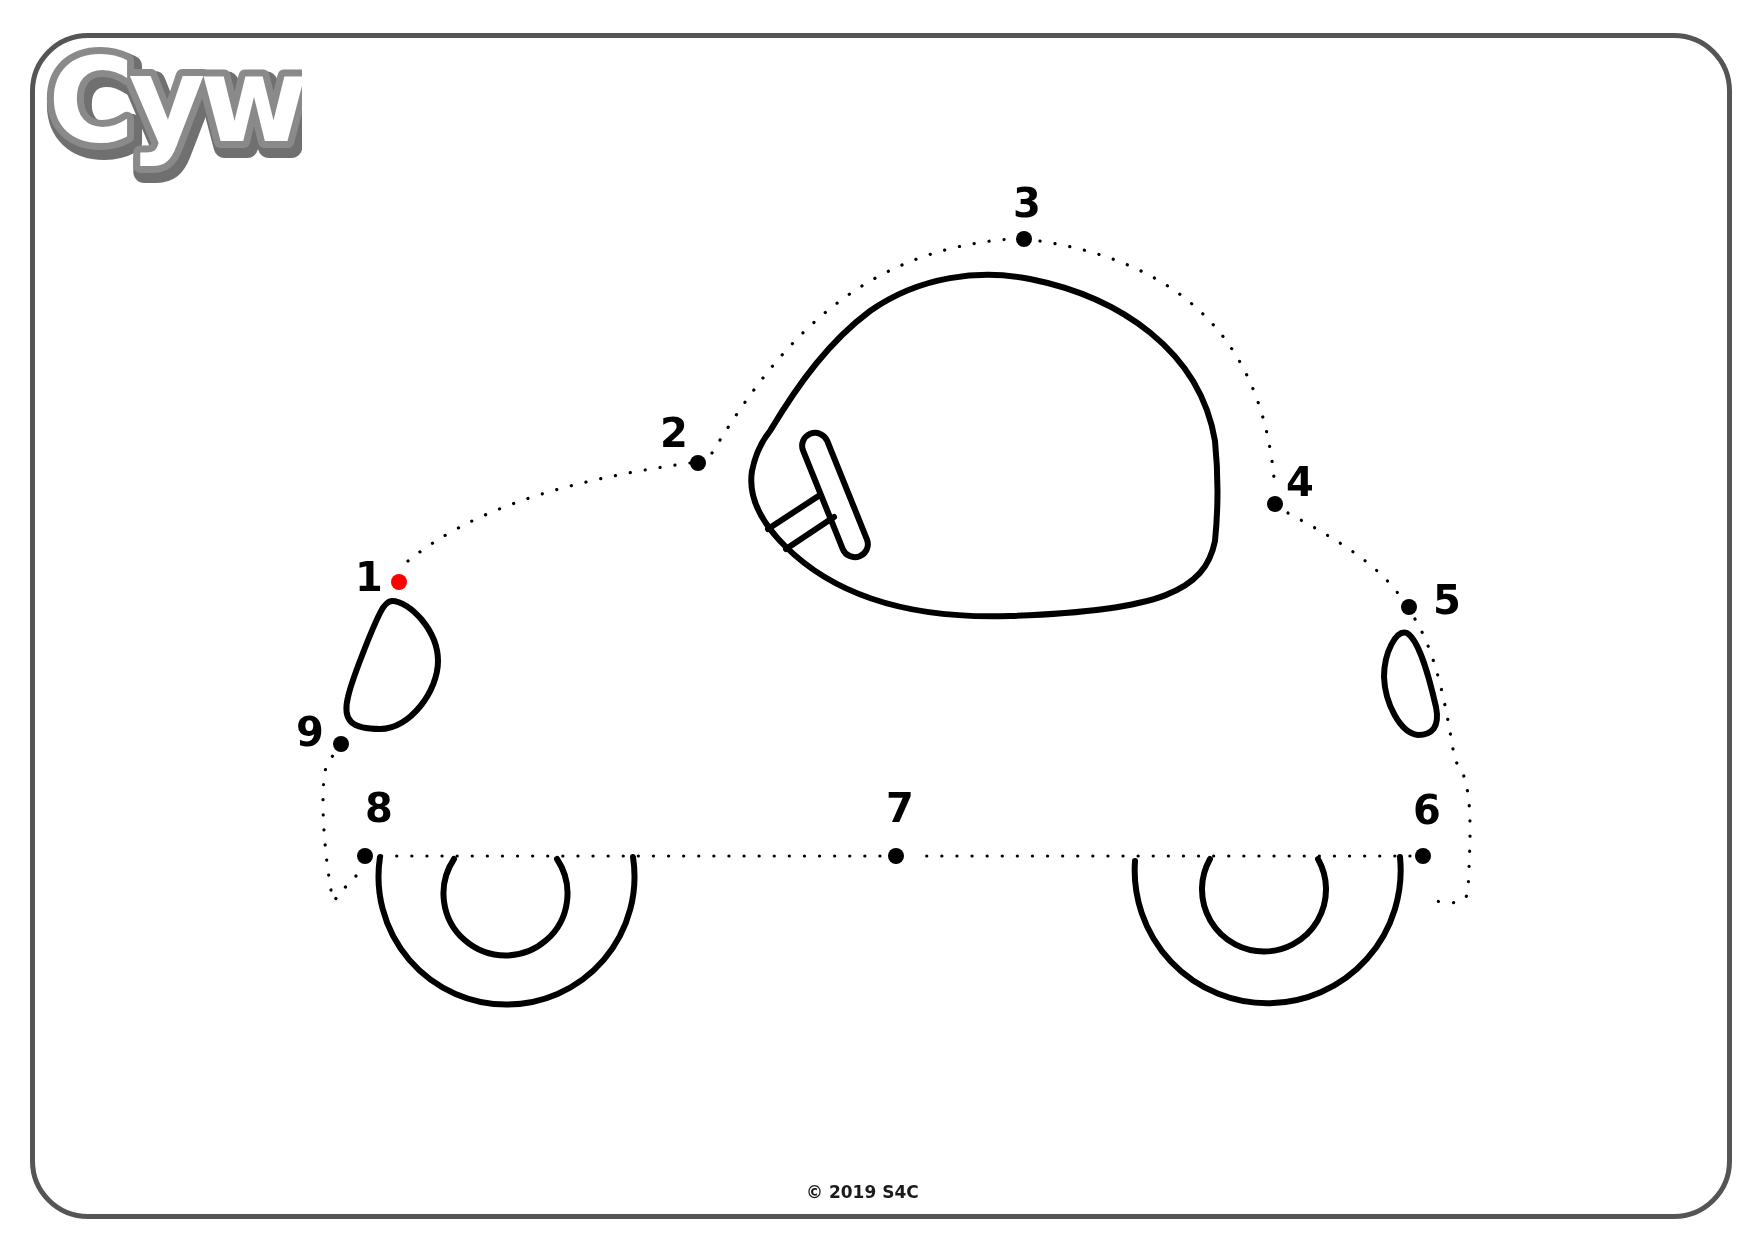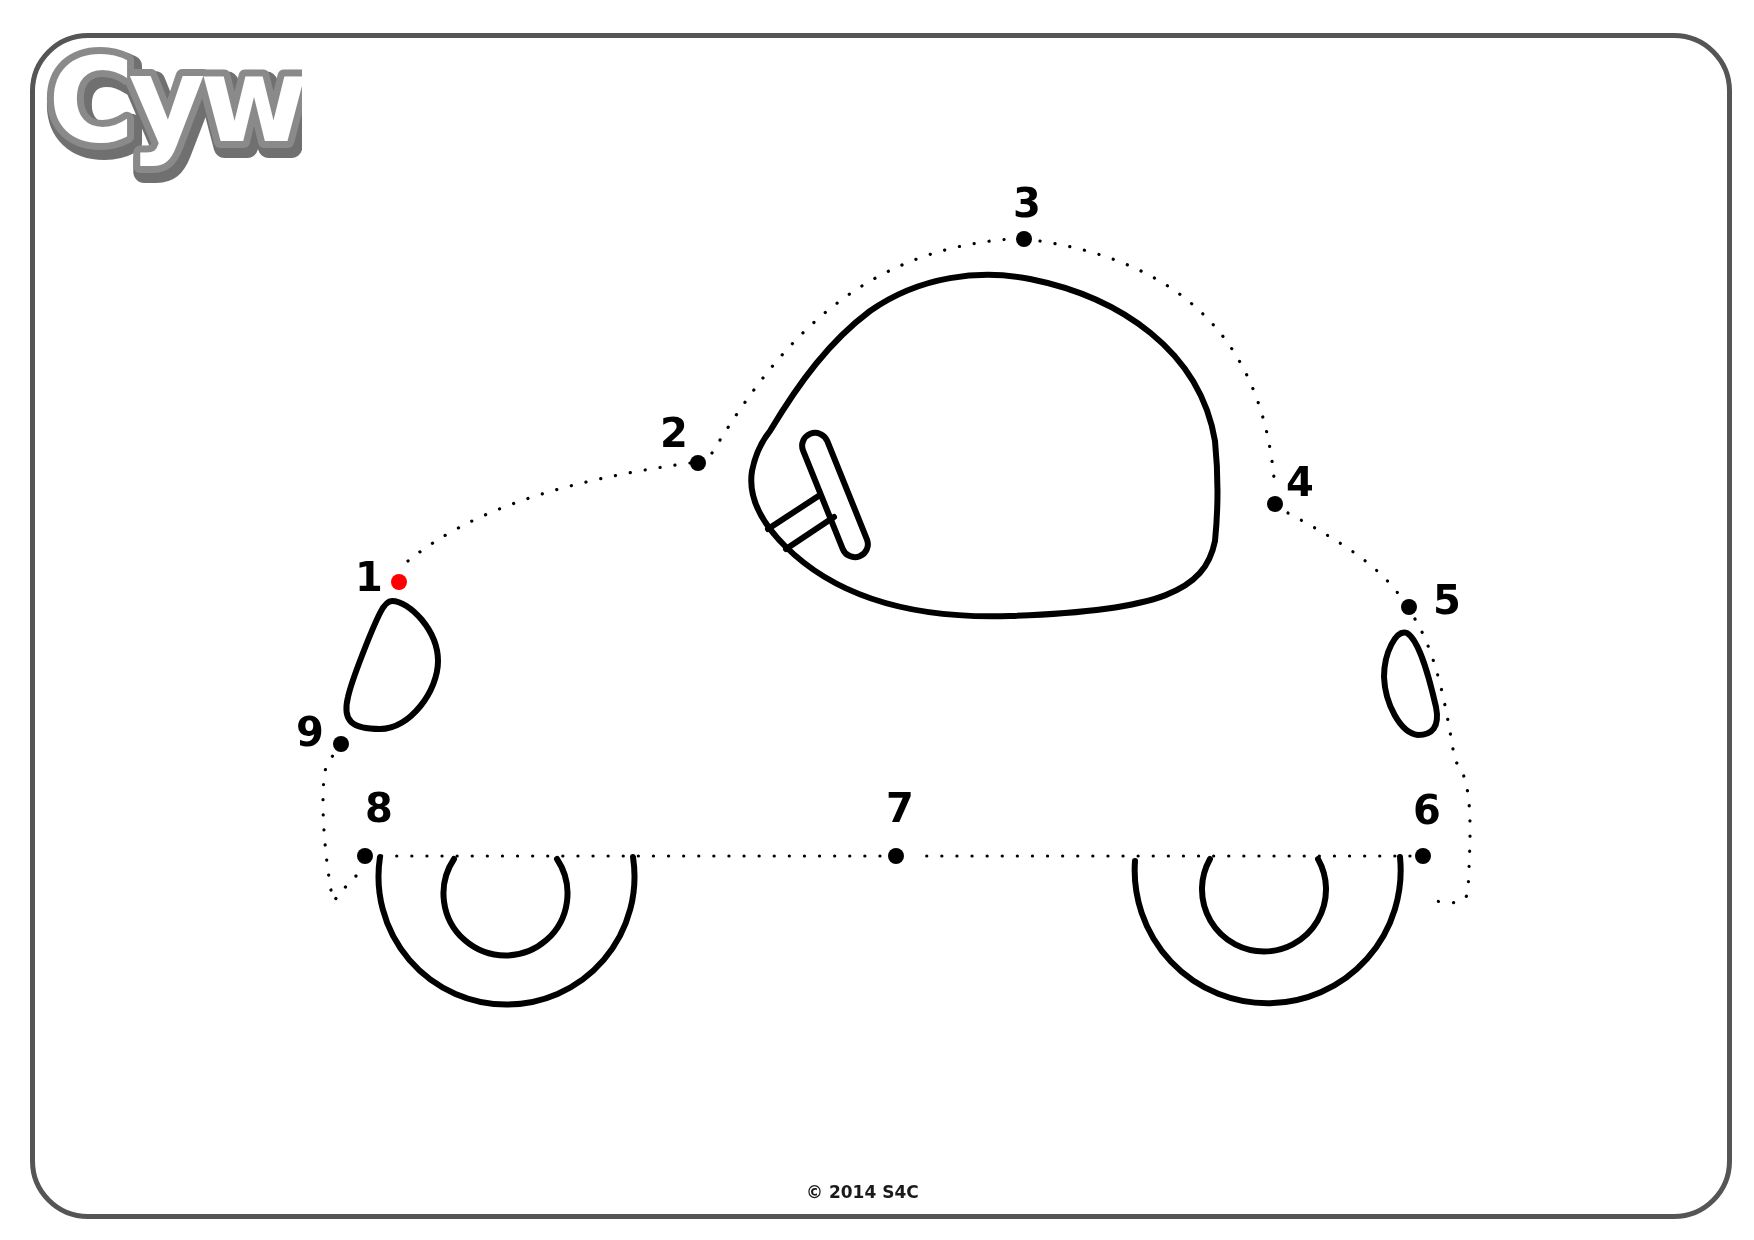--- a/index.html
+++ b/index.html
@@ -181,14 +181,14 @@
       <text class="num" x="1013" y="216">3</text>
       <text class="num" x="1286" y="495">4</text>
       <text class="num" x="1433" y="613">5</text>
       <text class="num" x="1413" y="823">6</text>
       <text class="num" x="886" y="821">7</text>
       <text class="num" x="365" y="821">8</text>
       <text class="num" x="296" y="745">9</text>
     </g>
   </svg>
 
-  <div class="copyright">© 2014 S4C</div>
+  <div class="copyright">© 2019 S4C</div>
 </div>
 
 </body></html>

